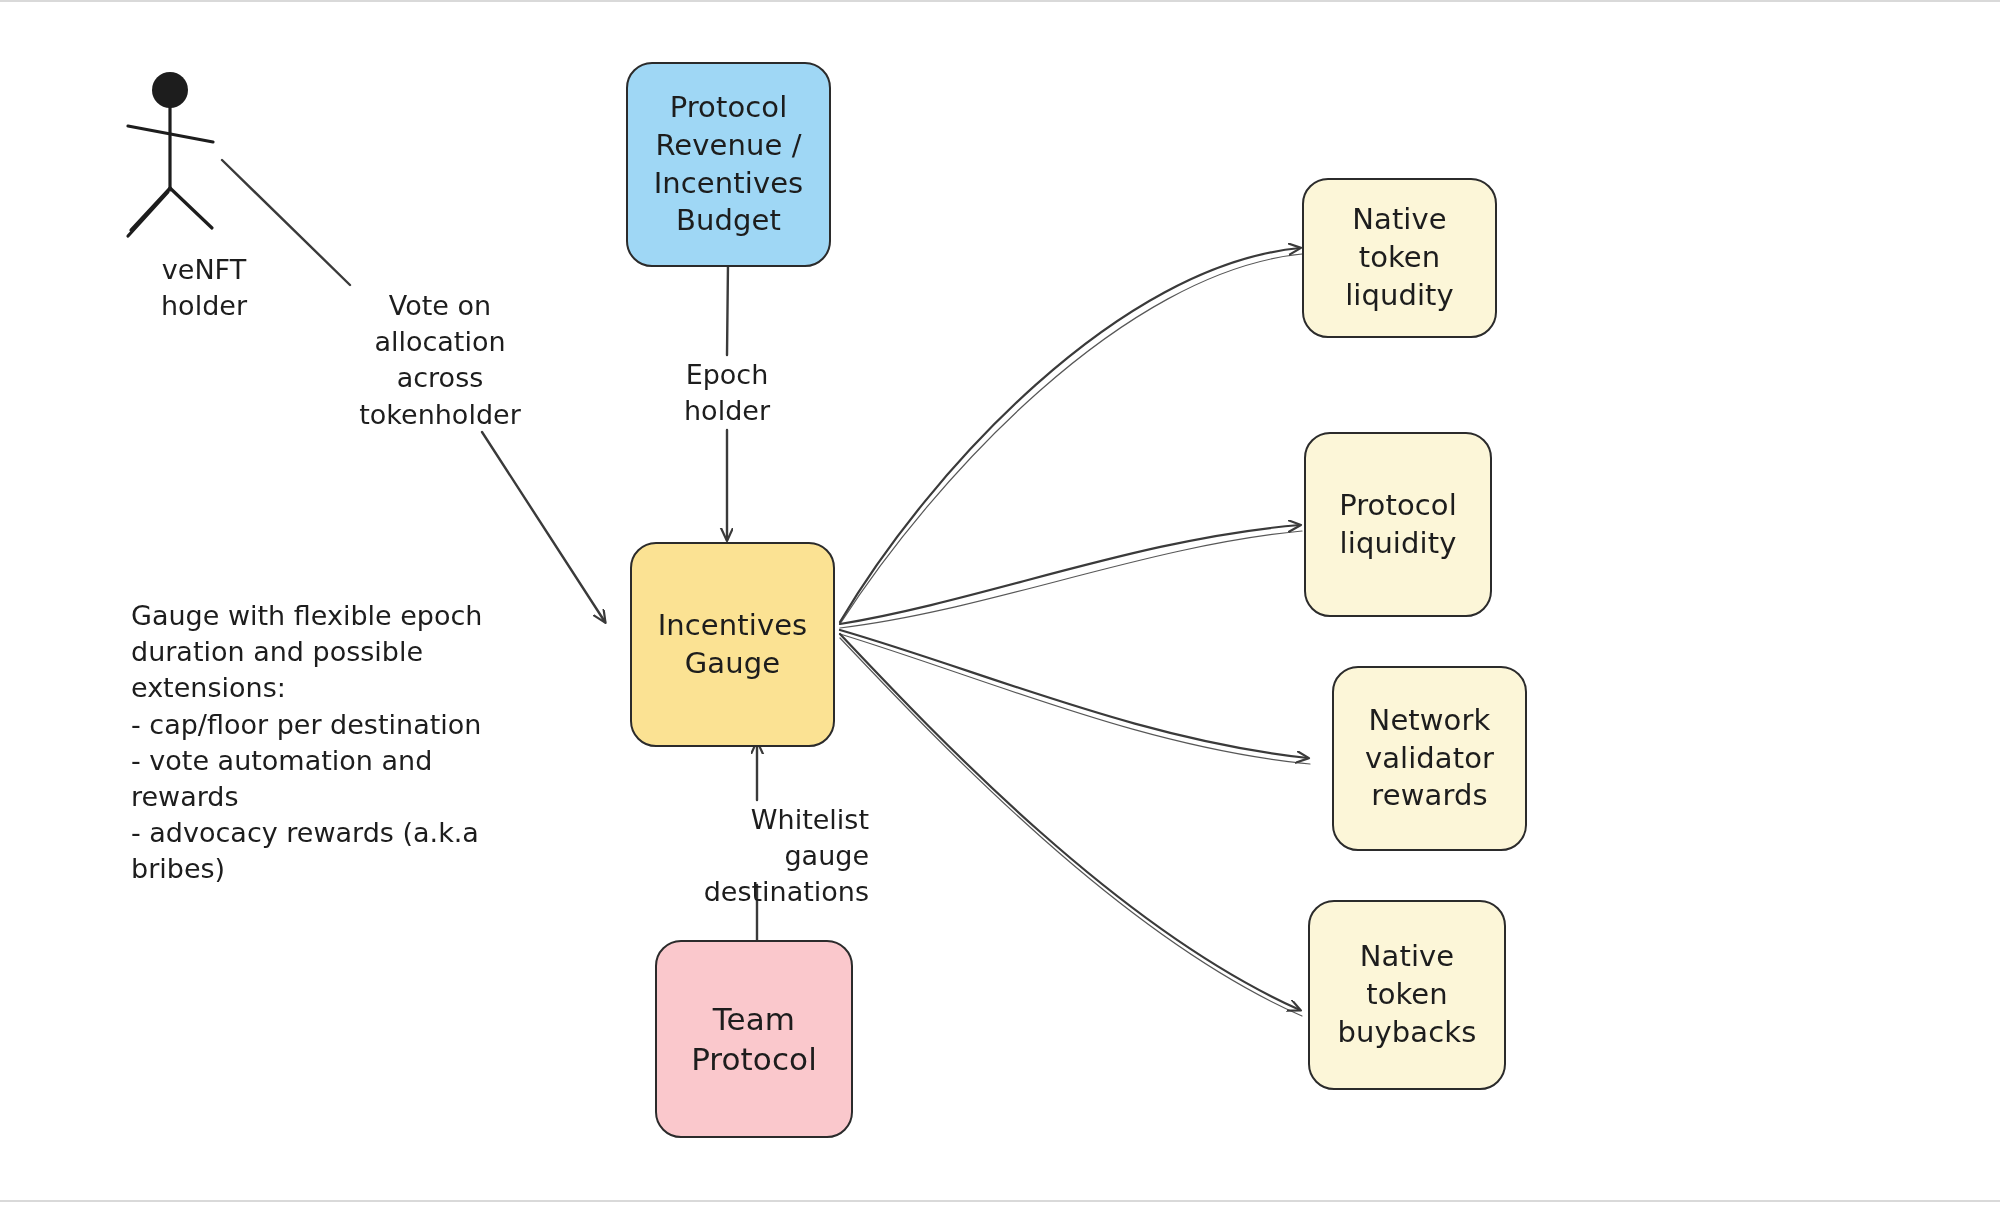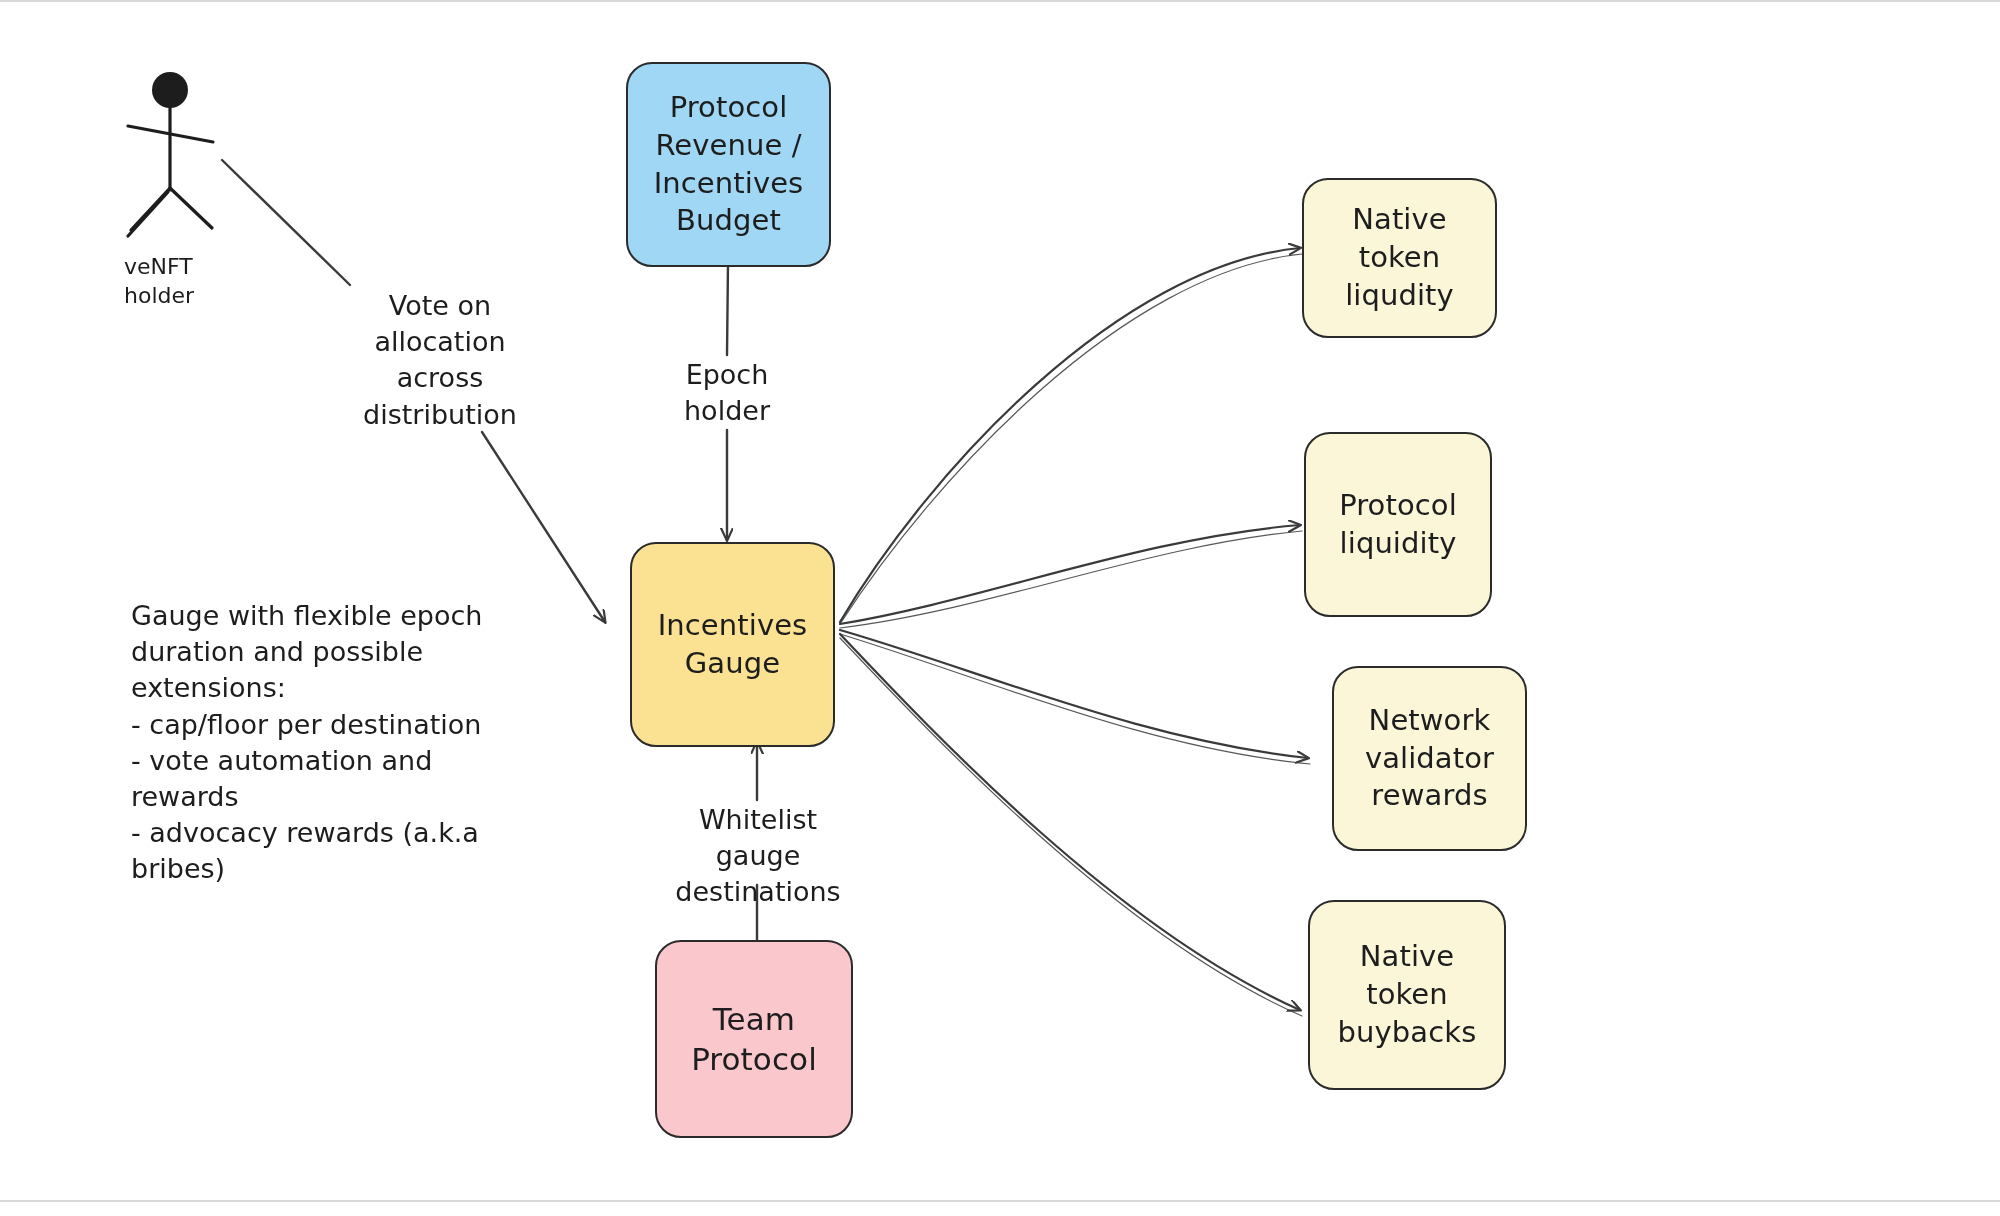--- a/index.html
+++ b/index.html
@@ -131,32 +131,32 @@
       <line x1="128" y1="126" x2="213" y2="142"></line>
       <line x1="170" y1="188" x2="131" y2="230"></line>
       <line x1="170" y1="188" x2="212" y2="228"></line>
       <line x1="168" y1="192" x2="128" y2="236"></line>
     </g>
   </svg>
 
   <div class="actor" style="left:132px; top:72px; width:90px; height:170px;">
     <div class="head"></div>
   </div>
-  <div class="txt left" style="left:124px; top:252px; width:200px; font-size:22px;">veNFT
+  <div class="txt left" style="left:104px; top:252px; width:200px; font-size:27px;text-align:center;">veNFT
 holder</div>
 
   <div class="txt center" style="left:330px; top:288px; width:220px; font-size:27px;">Vote on
 allocation
 across
-distribution</div>
+tokenholder</div>
 
   <div class="txt center" style="left:637px; top:357px; width:180px; font-size:27px;">Epoch
 holder</div>
 
-  <div class="txt center" style="left:647px; top:802px; width:222px; font-size:27px;">Whitelist
+  <div class="txt center" style="left:647px; top:802px; width:222px; font-size:27px;text-align:right;">Whitelist
 gauge
 destinations</div>
 
   <div class="txt left" style="left:115px; top:598px; width:400px; font-size:27px;margin-left:16px;">Gauge with flexible epoch
 duration and possible
 extensions:
 - cap/floor per destination
 - vote automation and
 rewards
 - advocacy rewards (a.k.a

